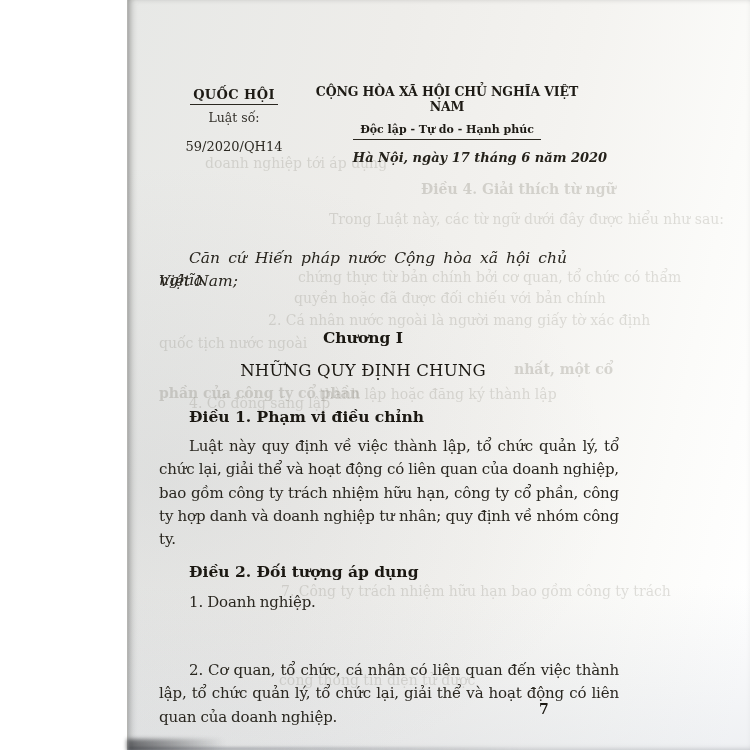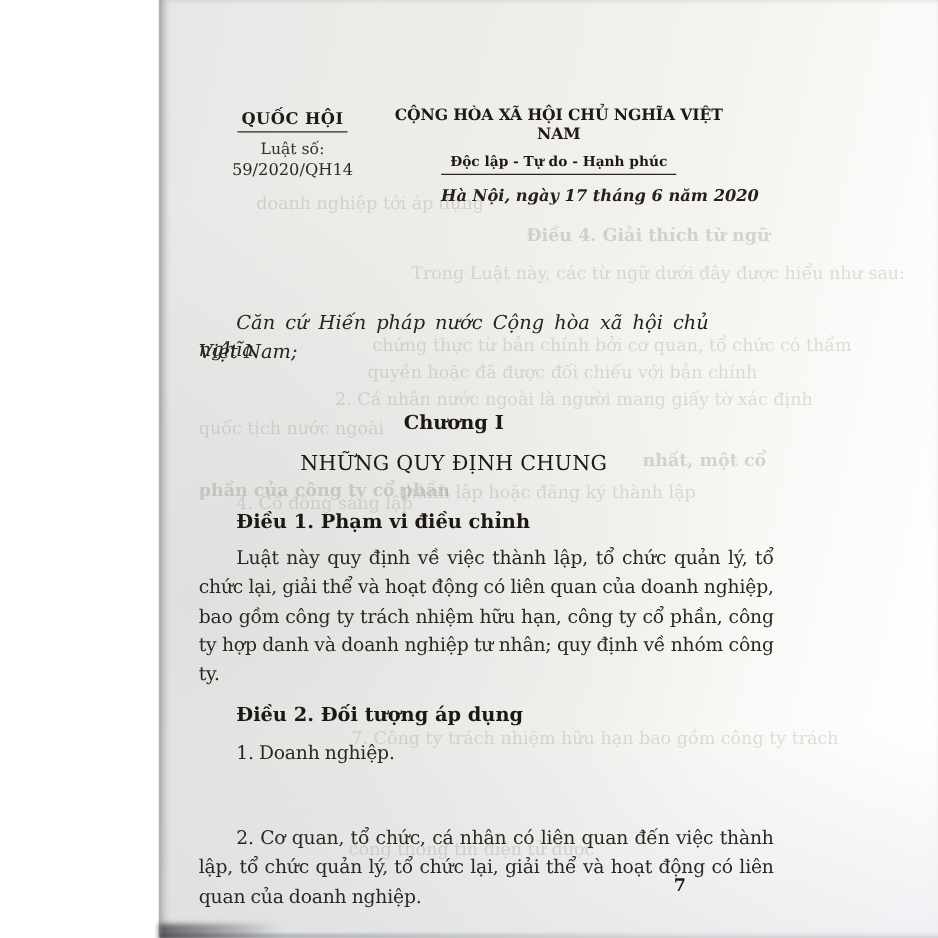--- a/index.html
+++ b/index.html
@@ -30,21 +30,21 @@
     color:#6e6a5c;opacity:.20;filter:blur(.55px);pointer-events:none;}
   .bleed.b-bold{font-weight:bold;opacity:.24;}
 
   .fg{position:absolute;z-index:1;margin:0;}
 
   
   .hdr-left{left:0;top:84px;width:150px;text-align:center;}
   .org{display:inline-block;font-weight:bold;font-size:13px;letter-spacing:.4px;
     border-bottom:1.5px solid #2a2720;padding:0 3px 2px;color:#1d1a14;}
   .law-label{font-size:12.5px;margin-top:5px;color:#33302a;}
-  .law-no{font-size:13px;margin-top:3px;color:#2c2922;text-align:center;}
+  .law-no{font-size:13px;margin-top:14px;color:#2c2922;text-align:center;}
 
   .hdr-right{left:156px;top:84px;width:264px;text-align:center;}
   .country{font-weight:bold;font-size:12.5px;letter-spacing:-.1px;color:#1d1a14;}
   .motto-wrap{margin-top:4px;}
   .motto{display:inline-block;font-weight:bold;font-size:11px;
     border-bottom:1.5px solid #2a2720;padding:0 7px 3px;color:#1d1a14;}
   .dateline{margin-top:10px;font-size:13px;font-weight:bold;font-style:italic;
     transform:translateX(33px);color:#25221b;}
 
   

